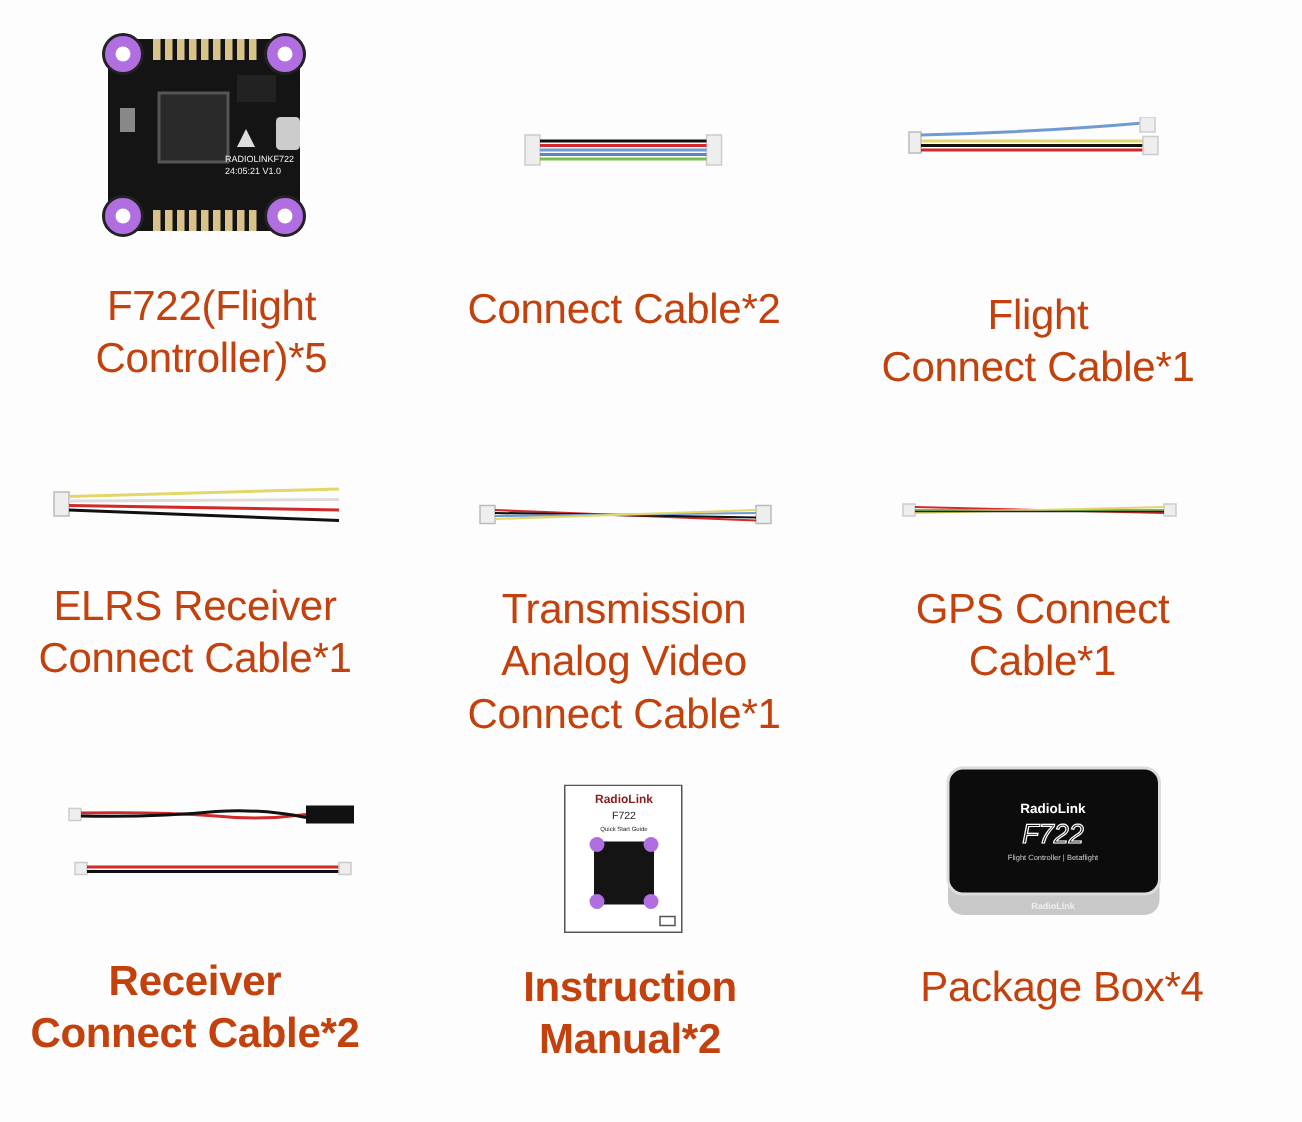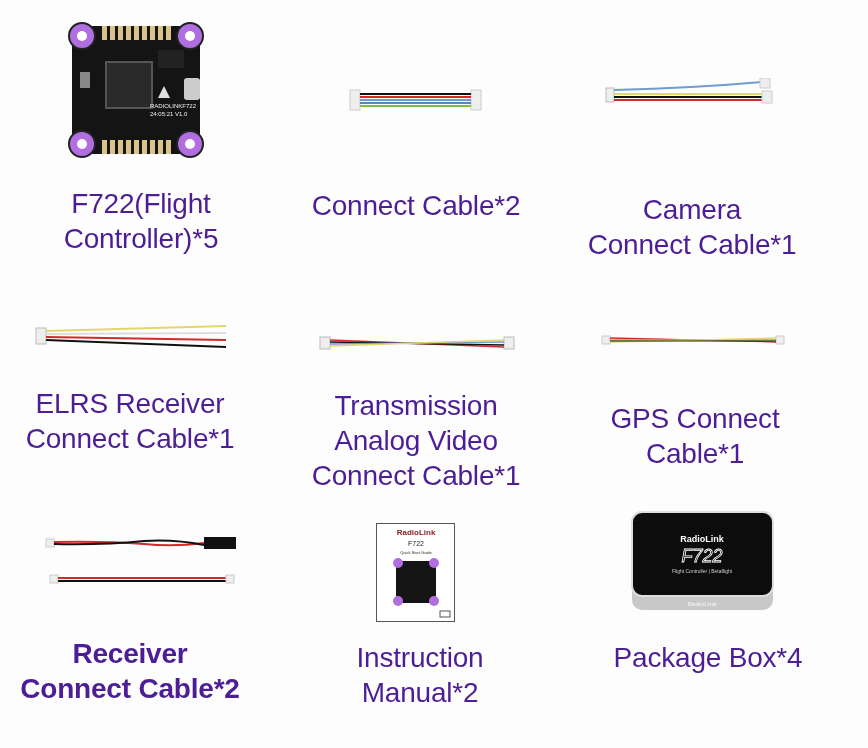--- a/index.html
+++ b/index.html
@@ -1,18 +1,18 @@
 <!DOCTYPE html>
 <html><head>
 <meta charset="utf-8">
 <style>
   html,body{margin:0;padding:0;background:#fdfdfd;}
   body{width:868px;height:748px;position:relative;overflow:hidden;font-family:"Liberation Sans","DejaVu Sans",sans-serif;color:#222;}
   .item{position:absolute;}
-  .label{position:absolute;text-align:center;font-size:28px;line-height:35px;color:#4c1d95;white-space:nowrap;letter-spacing:-0.2px;}
+  .label{position:absolute;text-align:center;font-size:28px;line-height:35px;color:#c2410c;white-space:nowrap;letter-spacing:-0.2px;}
   .label span{display:block;}
   svg{position:absolute;display:block;}
 </style>
 </head>
 <body>
 
 <div class="item">
   <svg style="left:66px;top:20px" width="140" height="140" viewBox="0 0 140 140">
     <rect x="6" y="6" width="128" height="128" rx="10" fill="#141414"></rect>
     <g fill="#d9c38a">
@@ -80,21 +80,21 @@
   <svg style="left:604px;top:78px" width="170" height="26" viewBox="0 0 170 26">
     <rect x="2" y="10" width="8" height="14" fill="#eee" stroke="#bbb"></rect>
     <path d="M10 12 Q90 10 158 4" stroke="#6f9bd1" stroke-width="2" fill="none"></path>
     <rect x="10" y="15" width="150" height="2" fill="#e3d66a"></rect>
     <rect x="10" y="18" width="150" height="2" fill="#111"></rect>
     <rect x="10" y="21" width="150" height="2" fill="#d12a2a"></rect>
     <rect x="156" y="0" width="10" height="10" fill="#eee" stroke="#ccc"></rect>
     <rect x="158" y="13" width="10" height="12" fill="#eee" stroke="#ccc"></rect>
   </svg>
   <div class="label" style="left:572px;top:192px;width:240px;">
-    <span>Camera</span>
+    <span>Flight</span>
     <span>Connect Cable*1</span>
   </div>
 </div>
 
 <div class="item">
   <svg style="left:34px;top:322px" width="200" height="28" viewBox="0 0 200 28">
     <rect x="2" y="6" width="10" height="16" fill="#eee" stroke="#bbb"></rect>
     <line x1="12" y1="9" x2="192" y2="4" stroke="#e3d66a" stroke-width="2"></line>
     <line x1="12" y1="12" x2="192" y2="11" stroke="#ddd" stroke-width="2"></line>
     <line x1="12" y1="15" x2="192" y2="18" stroke="#d12a2a" stroke-width="2"></line>
@@ -124,21 +124,21 @@
 
 <div class="item">
   <svg style="left:600px;top:332px" width="186" height="16" viewBox="0 0 186 16">
     <rect x="2" y="4" width="8" height="8" fill="#eee" stroke="#ccc"></rect>
     <rect x="176" y="4" width="8" height="8" fill="#eee" stroke="#ccc"></rect>
     <path d="M10 6 L176 10" stroke="#d12a2a" stroke-width="1.3"></path>
     <path d="M10 8 L176 8" stroke="#7bbf4a" stroke-width="1.3"></path>
     <path d="M10 10 L176 6" stroke="#e3d66a" stroke-width="1.3"></path>
     <path d="M10 9 L176 9" stroke="#222" stroke-width="1"></path>
   </svg>
-  <div class="label" style="left:575px;top:388px;width:240px;margin-top:13px;">
+  <div class="label" style="left:575px;top:388px;width:240px;">
     <span>GPS Connect</span>
     <span>Cable*1</span>
   </div>
 </div>
 
 <div class="item">
   <svg style="left:44px;top:533px" width="196" height="54" viewBox="0 0 196 54">
     <rect x="2" y="6" width="8" height="8" fill="#eee" stroke="#ccc"></rect>
     <path d="M10 9 Q60 8 100 11 Q130 14 160 10" stroke="#d12a2a" stroke-width="2" fill="none"></path>
     <path d="M10 11 Q60 12 100 8 Q130 6 160 12" stroke="#111" stroke-width="2" fill="none"></path>
@@ -162,21 +162,21 @@
     <text x="40" y="31" font-size="4" text-anchor="middle" fill="#222" font-family="Liberation Sans, sans-serif">Quick Start Guide</text>
     <rect x="20" y="38" width="40" height="42" fill="#141414"></rect>
     <g fill="#b06ee0">
         <circle cx="22" cy="40" r="5"></circle>
         <circle cx="58" cy="40" r="5"></circle>
         <circle cx="22" cy="78" r="5"></circle>
         <circle cx="58" cy="78" r="5"></circle>
       </g>
     <rect x="64" y="88" width="10" height="6" fill="#fff" stroke="#555"></rect>
   </svg>
-  <div class="label" style="left:300px;top:640px;width:240px;">
+  <div class="label" style="left:300px;top:640px;width:240px;font-weight:bold;">
     <span>Instruction</span>
     <span>Manual*2</span>
   </div>
 </div>
 
 <div class="item">
   <svg style="left:630px;top:510px" width="145" height="102" viewBox="0 0 145 102">
     <rect x="2" y="6" width="141" height="94" rx="10" fill="#c8c8c8"></rect>
     <rect x="2" y="2" width="141" height="84" rx="10" fill="#0c0c0c" stroke="#ddd" stroke-width="2"></rect>
     <text x="72" y="32" font-size="9" font-weight="bold" text-anchor="middle" fill="#fff" font-family="Liberation Sans, sans-serif">RadioLink</text>

